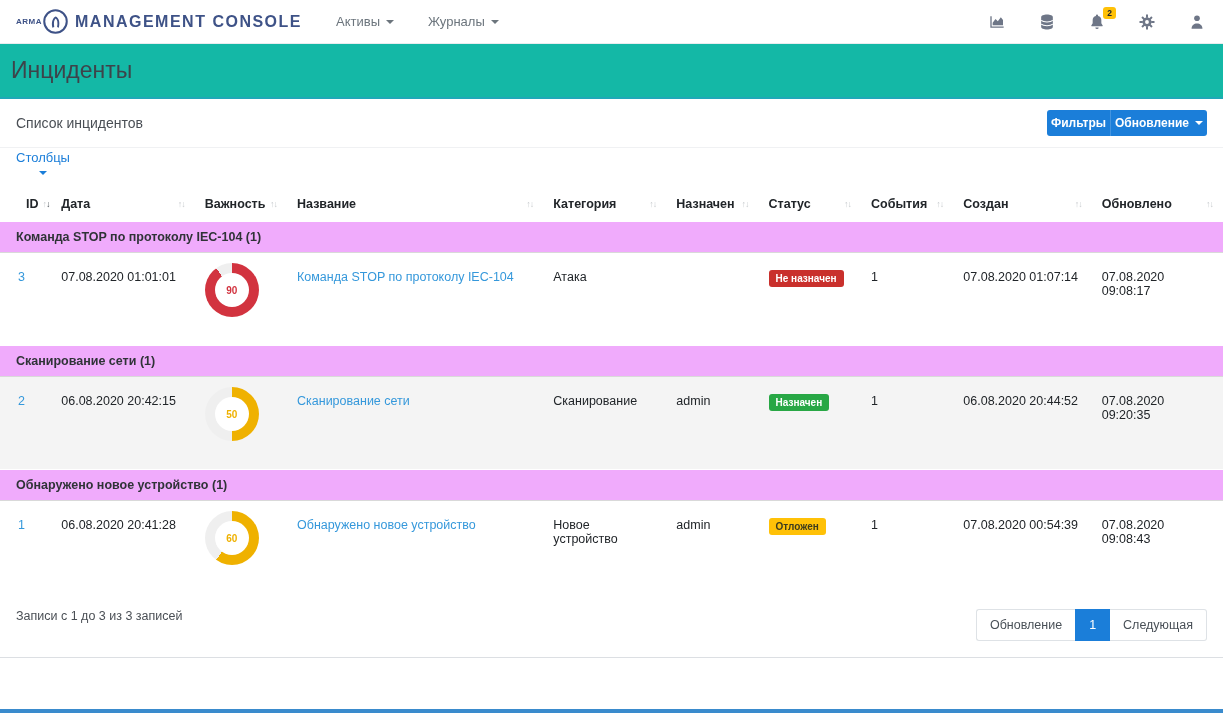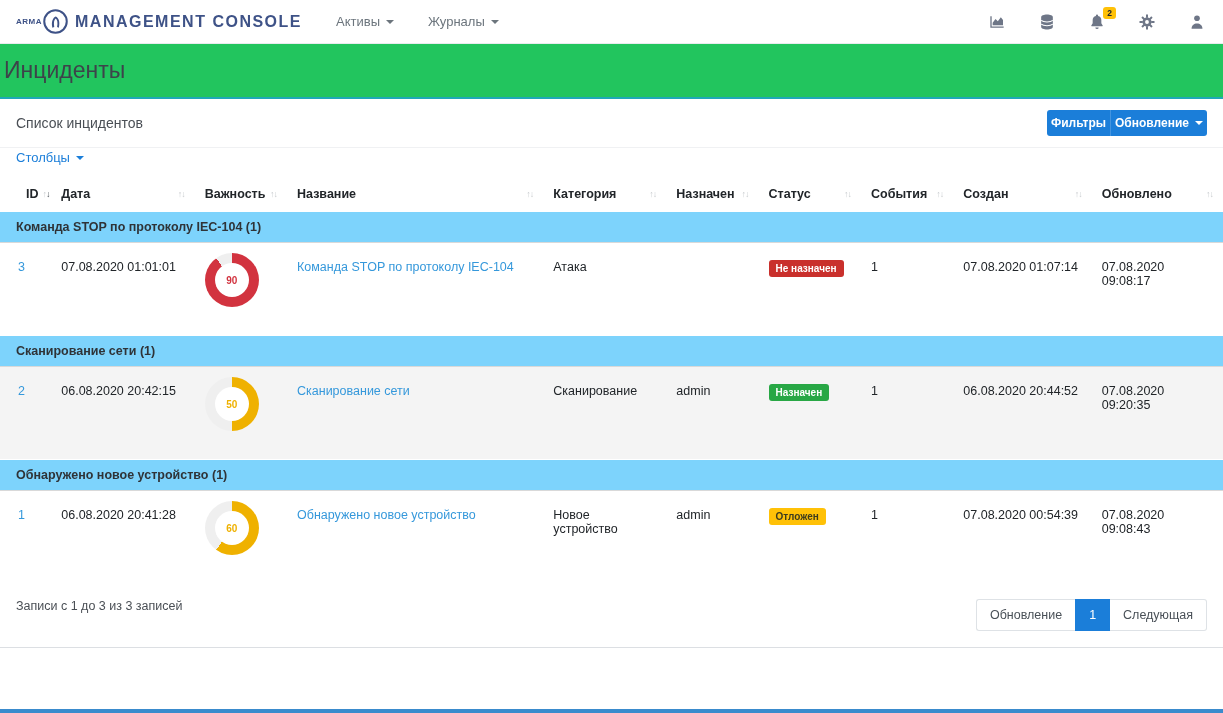--- a/index.html
+++ b/index.html
@@ -19,51 +19,51 @@
   .nav-link { font-size:13px; color:#6c757d; display:flex; align-items:center; gap:6px; cursor:pointer; }
   .caret { width:0; height:0; border-left:4px solid transparent; border-right:4px solid transparent; border-top:4px solid #6c757d; display:inline-block; }
   .caret.white { border-top-color:#fff; }
   .caret.blue { border-top-color:var(--accent); }
   .nav-icons { margin-left:auto; display:flex; gap:30px; align-items:center; }
   .nav-icon { position:relative; cursor:pointer; display:flex; }
   .nav-icon svg { width:20px; height:20px; fill:#6e7687; }
   .bell-badge { position:absolute; top:-5px; right:-9px; background:var(--yellow); color:#212529; font-size:8.5px; font-weight:bold; padding:1px 4px; border-radius:3px; }
 
   
-  .page-title-bar { background:#22c55e; padding:13px 4px; }
+  .page-title-bar { background:#14b8a6; padding:13px 11px; }
   .page-title-bar h1 { margin:0; font-size:23px; font-weight:400; color:#3d434a; }
 
   
   .card { border-top:2px solid var(--teal); background:#fff; border-bottom:1px solid #dcdfe3; }
   .card-header { display:flex; align-items:center; justify-content:space-between; padding:11px 16px; border-bottom:1px solid #f0f1f3; }
   .card-title { font-size:14px; color:#4a4f55; }
   .btn-group { display:flex; }
   .btn { background:var(--accent); color:#fff; font-size:12px; font-weight:600; padding:6px 4px; border:none; cursor:pointer; font-family:inherit; display:flex; align-items:center; gap:6px; }
   .btn:first-child { border-radius:3px 0 0 3px; }
   .btn:last-child { border-radius:0 3px 3px 0; border-left:1px solid rgba(255,255,255,.18); }
 
   
   .controls { display:flex; justify-content:space-between; align-items:center; padding:14px 16px 12px; font-size:13px; color:#495057; }
   .show-group { display:flex; align-items:center; gap:8px; }
   .select { border:1px solid #ced4da; border-radius:3px; padding:4px 9px; display:flex; align-items:center; gap:9px; font-size:12px; color:#495057; background:#fff; cursor:pointer; }
   .stepper { display:flex; flex-direction:column; gap:2px; }
   .tri-up { width:0; height:0; border-left:3px solid transparent; border-right:3px solid transparent; border-bottom:3px solid #555; }
   .tri-down { width:0; height:0; border-left:3px solid transparent; border-right:3px solid transparent; border-top:3px solid #555; }
   .search-group { display:flex; align-items:center; gap:9px; }
   .search-input { border:1px solid #ced4da; border-radius:3px; height:30px; width:186px; padding:0 8px; font-size:13px; font-family:inherit; }
-  .columns-link { color:var(--accent); font-size:13px; display:inline-flex; align-items:center; gap:6px; cursor:pointer; padding:0 16px 12px; }
+  .columns-link { color:var(--accent); font-size:13px; display:inline-flex; align-items:center; gap:6px; cursor:pointer; padding:0 16px 12px;flex-direction:column; }
 
   
   table { width:100%; border-collapse:collapse; font-size:12.5px; table-layout:fixed; }
   thead th { font-weight:700; color:#212529; text-align:left; padding:10px 10px; font-size:12.5px; cursor:pointer; }
   thead th:first-child { padding-left:26px; }
   .th-inner { display:flex; align-items:center; justify-content:space-between; gap:4px; }
   .sort { color:#c9cccf; font-size:9px; letter-spacing:-1px; white-space:nowrap; flex:none; }
   .sort .active { color:#495057; }
-  tr.group td { background:#7dd3fc; font-weight:700; color:#2f3337; padding:8px 16px; font-size:12.5px; border-bottom:1px solid #d9d9d9; border-top:1px solid #fff; }
+  tr.group td { background:#f0abfc; font-weight:700; color:#2f3337; padding:8px 16px; font-size:12.5px; border-bottom:1px solid #d9d9d9; border-top:1px solid #fff; }
   tbody tr.data td { vertical-align:top; padding:17px 10px; height:93px; }
   tbody tr.data td:first-child { padding-left:18px; }
   tbody tr.data.shaded td { background:#f4f4f4; }
   a.cell-link { color:var(--link); text-decoration:none; cursor:pointer; }
   .donut { width:54px; height:54px; border-radius:50%; position:relative; margin-top:-7px; }
   .donut-hole { position:absolute; left:10px; top:10px; right:10px; bottom:10px; background:#fff; border-radius:50%; display:flex; align-items:center; justify-content:center; font-size:10px; font-weight:700; }
   .badge { display:inline-block; padding:3px 7px; border-radius:3px; font-size:10px; font-weight:700; }
 
   
   .tfoot { display:flex; justify-content:space-between; align-items:flex-start; padding:15px 16px 16px; }

